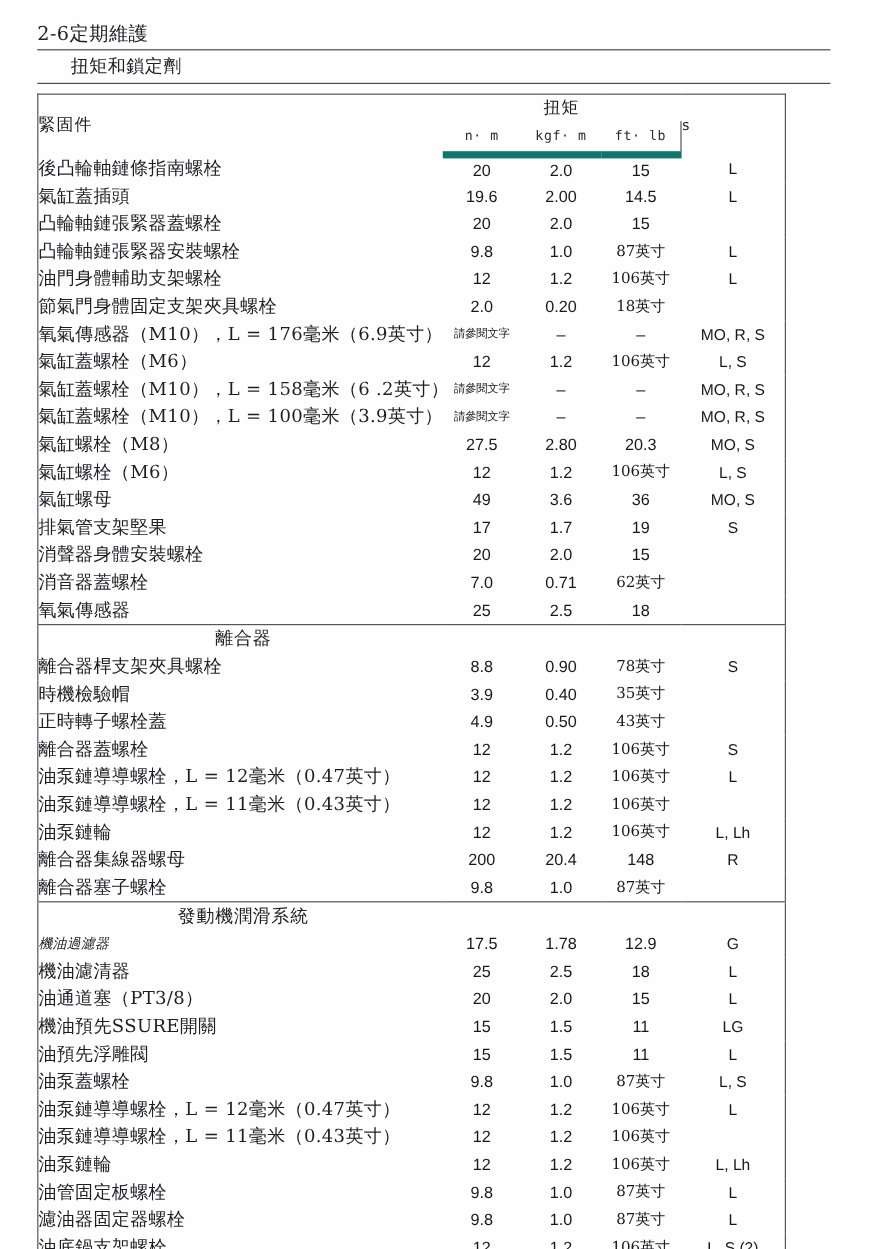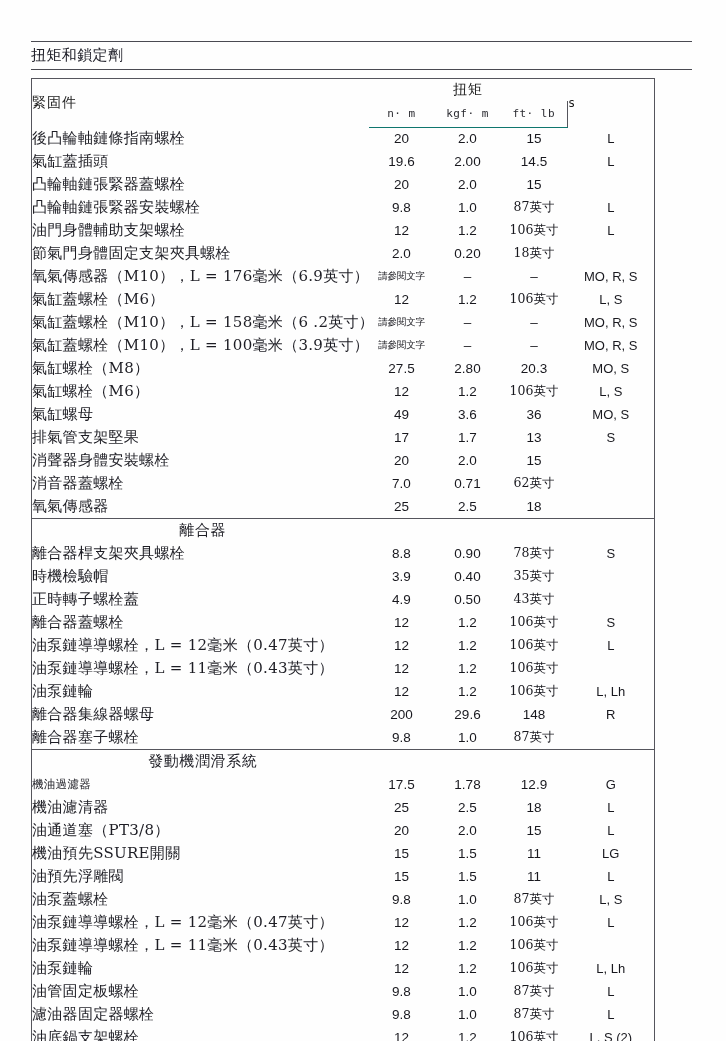--- a/index.html
+++ b/index.html
@@ -46,20 +46,21 @@
     border-top: 1px solid #4a4a52;
   }
   .rule-1 { top: 41px; }
   .rule-2 { top: 69px; }
   .head-section {
     top: 46px;
     font-size: 15px;
     letter-spacing: 0.4px;
     color: #20202a;
     white-space: nowrap;
+    margin-left: 28px;
   }
 
   
   .torque-table {
     position: absolute;
     left: 31px;
     top: 78px;
     width: 623px;
     border-collapse: collapse;
     table-layout: fixed;
@@ -110,38 +111,39 @@
   .hdr-unit {
     border-right: 1px solid #55555c;
     text-align: center;
     font-size: 11px;
     font-family: "DejaVu Sans Mono", monospace;
     letter-spacing: 0.5px;
     height: 25px;
     color: #2a2a30;
   }
   .hdr-unit.last { border-right: 1px solid #55555c; }
-  .hdr-row-bottom td { border-bottom: 1px solid #0f766e; }
+  .hdr-row-bottom td { border-bottom: 6px solid #0f766e; }
 
   
   .r-name {
     border-right: 1px solid #55555c;
     padding-left: 16px;
     font-size: 15px;
     letter-spacing: 0.3px;
     height: 23px;
     white-space: nowrap;
     color: #1d1d24;
   }
   .r-name.section {
     padding-left: 5px;
     letter-spacing: 0.6px;
   }
   .r-name.small {
     font-size: 11.5px;
+    font-style: italic;
   }
   .r-num {
     border-right: 1px solid #55555c;
     text-align: center;
     font-family: "Liberation Sans", sans-serif;
     font-weight: bold;
     font-size: 13.5px;
     color: #18181e;
   }
   .r-num.cjk {
@@ -161,20 +163,21 @@
     font-size: 13px;
     color: #18181e;
   }
   .sec-top td { border-top: 1px solid #55555c; text-align: center; }
 </style>
 </head>
 <body>
 
 <div class="page">
 
+  <div class="head-block head-chapter">2-6定期維護</div>
   <div class="head-rule rule-1"></div>
 
   <div class="head-block head-section">扭矩和鎖定劑</div>
   <div class="head-rule rule-2"></div>
 
   <table class="torque-table">
     <colgroup>
       <col class="c-name">
         <col class="c-nm">
         <col class="c-kgf">
@@ -282,21 +285,21 @@
           <td class="r-name">氣缸螺母</td>
           <td class="r-num">49</td>
           <td class="r-num">3.6</td>
           <td class="r-num">36</td>
           <td class="r-s">MO, S</td>
         </tr>
         <tr>
           <td class="r-name">排氣管支架堅果</td>
           <td class="r-num">17</td>
           <td class="r-num">1.7</td>
-          <td class="r-num">13</td>
+          <td class="r-num">19</td>
           <td class="r-s">S</td>
         </tr>
         <tr>
           <td class="r-name">消聲器身體安裝螺栓</td>
           <td class="r-num">20</td>
           <td class="r-num">2.0</td>
           <td class="r-num">15</td>
           <td class="r-s"></td>
         </tr>
         <tr>
@@ -365,21 +368,21 @@
         <tr>
           <td class="r-name">油泵鏈輪</td>
           <td class="r-num">12</td>
           <td class="r-num">1.2</td>
           <td class="r-num cjk">106英寸</td>
           <td class="r-s">L, Lh</td>
         </tr>
         <tr>
           <td class="r-name">離合器集線器螺母</td>
           <td class="r-num">200</td>
-          <td class="r-num">29.6</td>
+          <td class="r-num">20.4</td>
           <td class="r-num">148</td>
           <td class="r-s">R</td>
         </tr>
         <tr>
           <td class="r-name">離合器塞子螺栓</td>
           <td class="r-num">9.8</td>
           <td class="r-num">1.0</td>
           <td class="r-num cjk">87英寸</td>
           <td class="r-s"></td>
         </tr>

